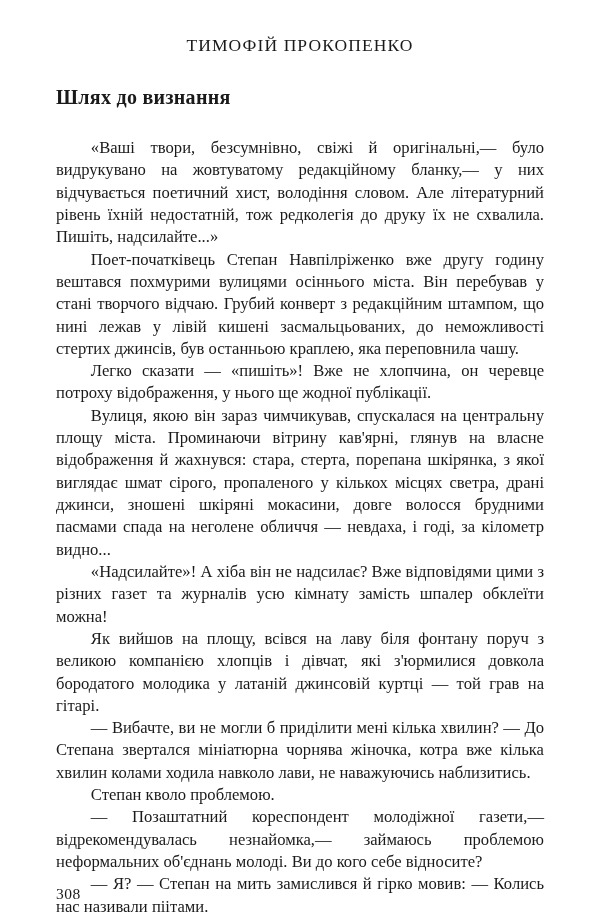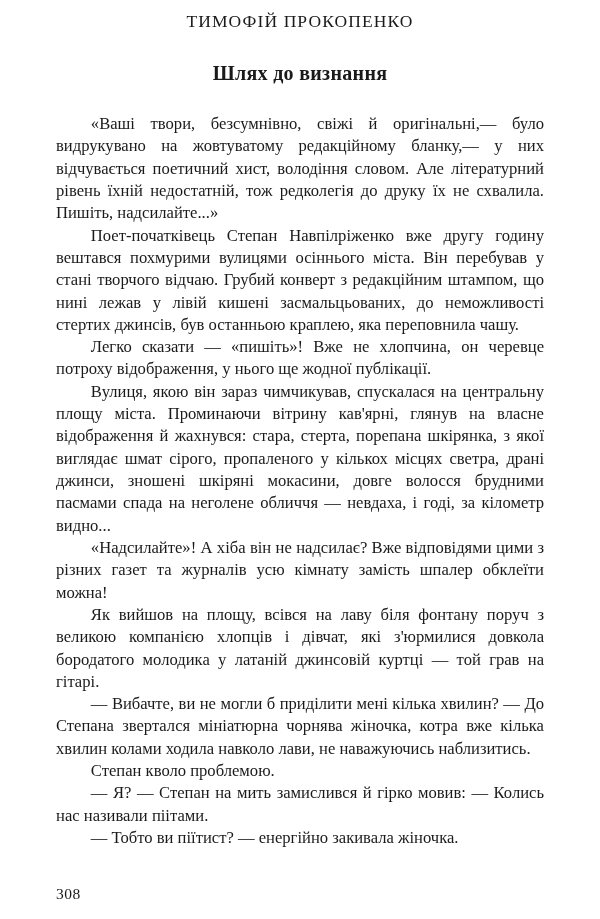--- a/index.html
+++ b/index.html
@@ -12,33 +12,33 @@
     height: 919px;
     font-family: "Liberation Serif", serif;
     color: #1a1a1a;
     position: relative;
     overflow: hidden;
   }
   .page {
     width: 600px;
     height: 919px;
     box-sizing: border-box;
-    padding: 11px 56px 0 56px;
+    padding: 35px 56px 0 56px;
     position: relative;
   }
   .author {
     text-align: center;
     font-size: 17.5px;
     letter-spacing: 1.1px;
     font-weight: 400;
     margin: 0 0 30px 0;
     text-transform: uppercase;
   }
   .title {
-    text-align: center;
+    text-align: left;
     font-size: 20px;
     font-weight: bold;
     margin: 0 0 28px 0;
     letter-spacing: 0.3px;
   }
   .body-text p {
     margin: 0;
     font-size: 16.6px;
     line-height: 1.345;
     text-align: justify;
@@ -62,18 +62,19 @@
   <h2 class="title">Шлях до визнання</h2>
   <div class="body-text">
     <p>«Ваші твори, безсумнівно, свіжі й оригінальні,— було видрукувано на жовтуватому редакційному бланку,— у них відчувається поетичний хист, володіння словом. Але літературний рівень їхній недостатній, тож редколегія до друку їх не схвалила. Пишіть, надсилайте...»</p>
     <p>Поет-початківець Степан Навпілріженко вже другу годину вештався похмурими вулицями осіннього міста. Він перебував у стані творчого відчаю. Грубий конверт з редакційним штампом, що нині лежав у лівій кишені засмальцьованих, до неможливості стертих джинсів, був останньою краплею, яка переповнила чашу.</p>
     <p>Легко сказати — «пишіть»! Вже не хлопчина, он черевце потроху відображення, у нього ще жодної публікації.</p>
     <p>Вулиця, якою він зараз чимчикував, спускалася на центральну площу міста. Проминаючи вітрину кав'ярні, глянув на власне відображення й жахнувся: стара, стерта, порепана шкірянка, з якої виглядає шмат сірого, пропаленого у кількох місцях светра, драні джинси, зношені шкіряні мокасини, довге волосся брудними пасмами спада на неголене обличчя — невдаха, і годі, за кілометр видно...</p>
     <p>«Надсилайте»! А хіба він не надсилає? Вже відповідями цими з різних газет та журналів усю кімнату замість шпалер обклеїти можна!</p>
     <p>Як вийшов на площу, всівся на лаву біля фонтану поруч з великою компанією хлопців і дівчат, які з'юрмилися довкола бородатого молодика у латаній джинсовій куртці — той грав на гітарі.</p>
     <p>— Вибачте, ви не могли б приділити мені кілька хвилин? — До Степана звертался мініатюрна чорнява жіночка, котра вже кілька хвилин колами ходила навколо лави, не наважуючись наблизитись.</p>
     <p>Степан кволо проблемою.</p>
+    <p>— Позаштатний кореспондент молодіжної газети,— відрекомендувалась незнайомка,— займаюсь проблемою неформальних об'єднань молоді. Ви до кого себе відносите?</p>
     <p>— Я? — Степан на мить замислився й гірко мовив: — Колись нас називали піітами.</p>
     <p>— Тобто ви піїтист? — енергійно закивала жіночка.</p>
 
   </div>
   <div class="folio">308</div>
 </div>
 
 </body></html>

